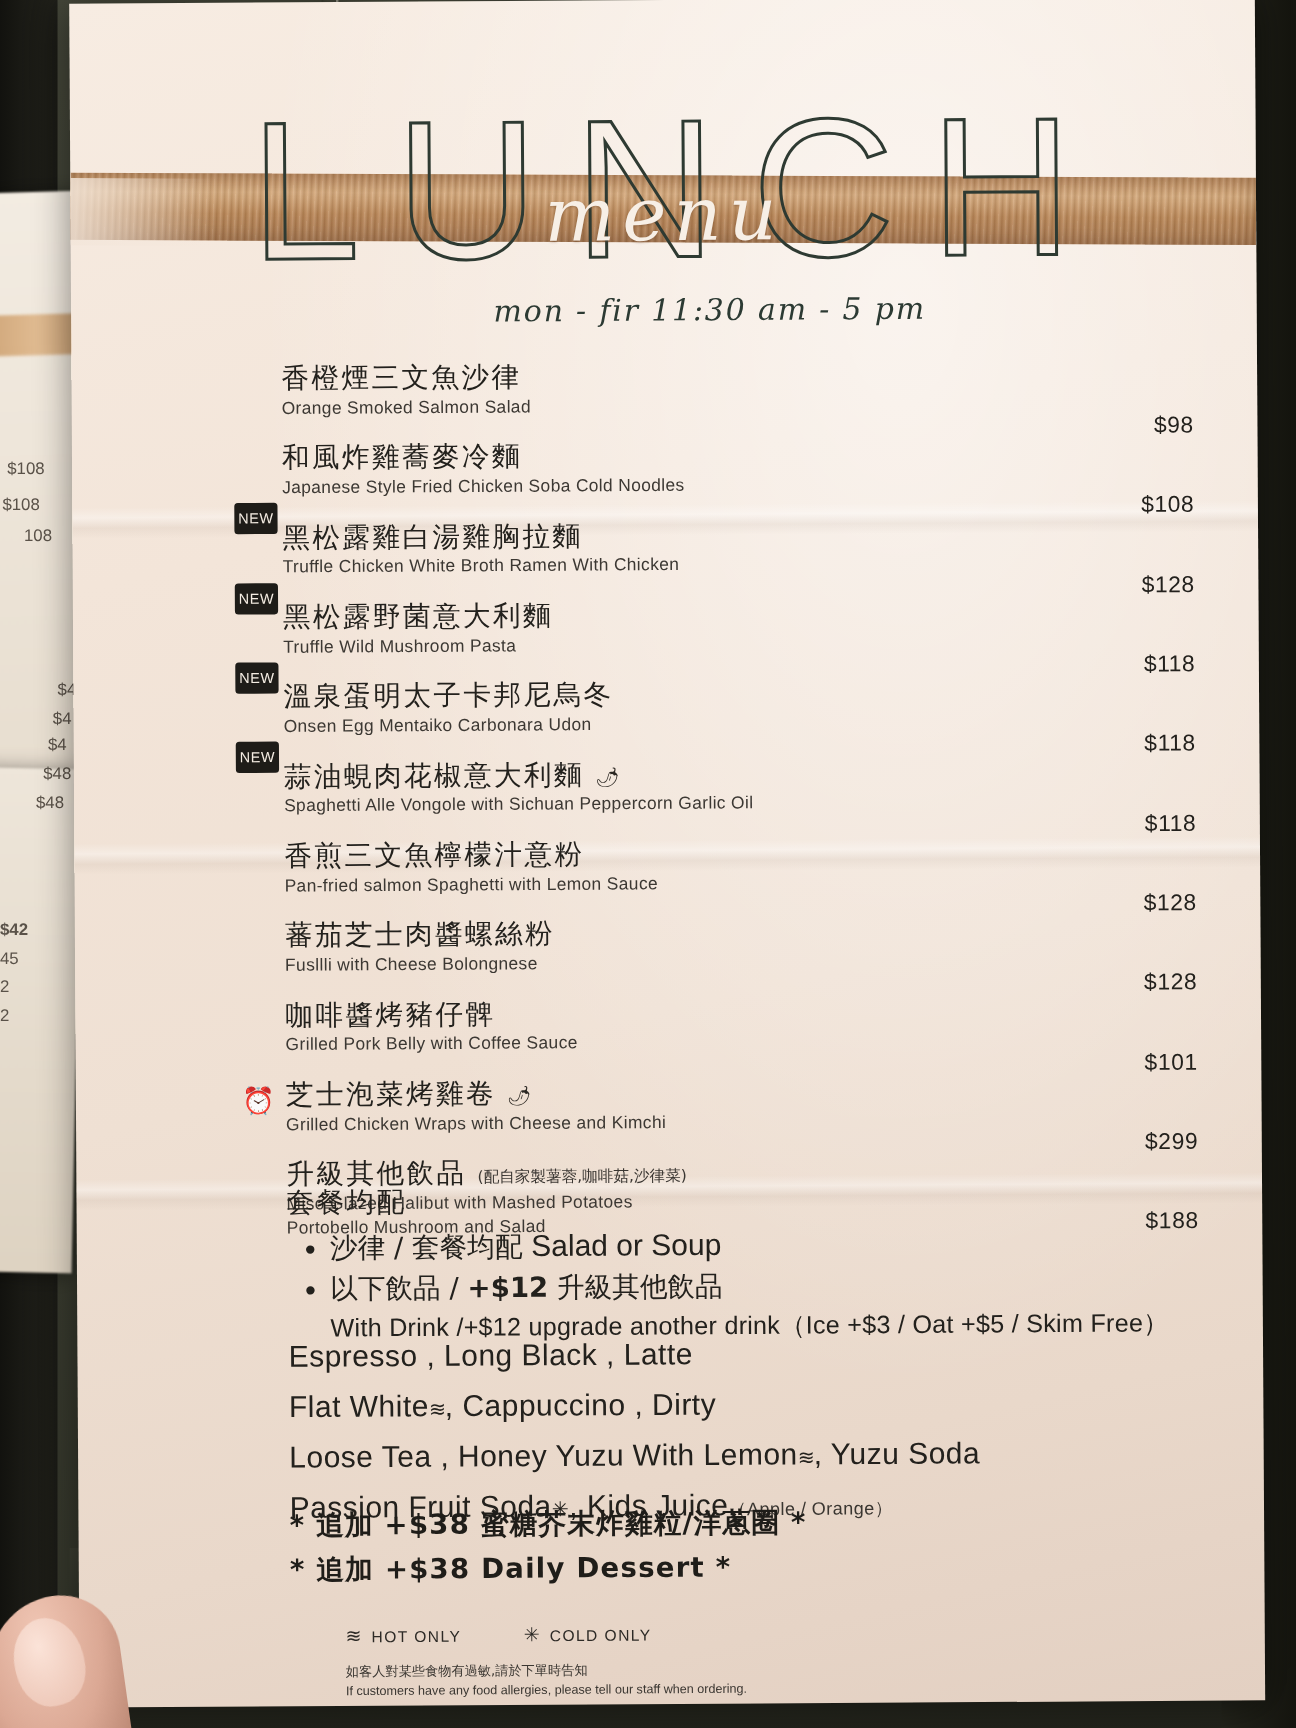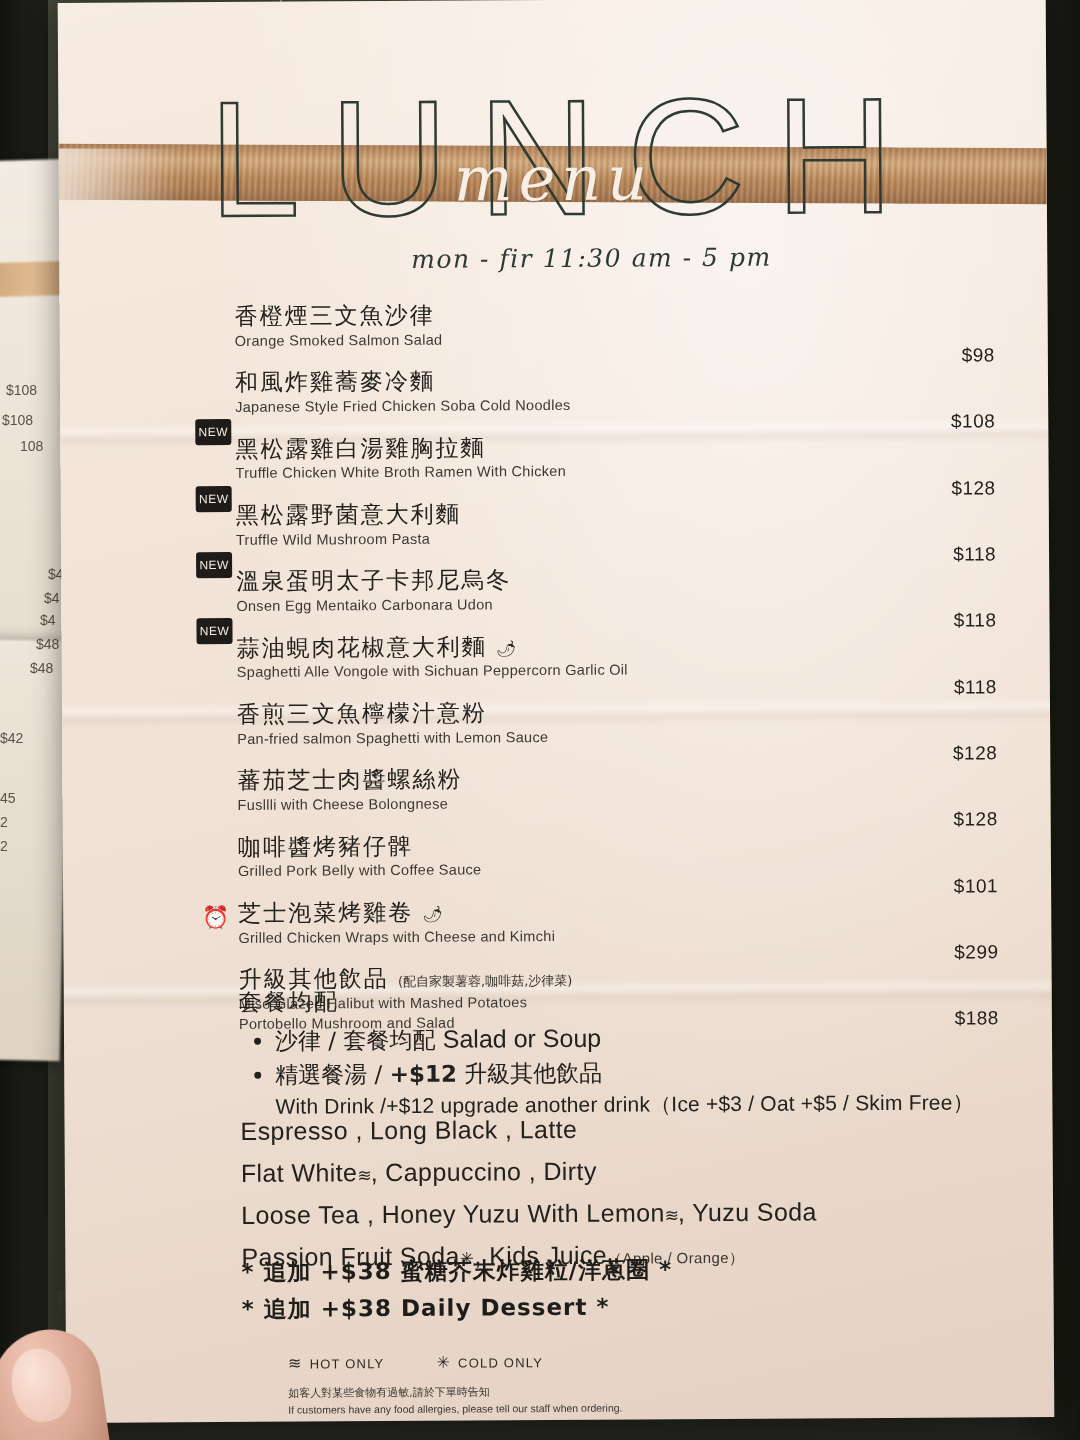--- a/index.html
+++ b/index.html
@@ -393,21 +393,21 @@
   <div class="paper-bg-band"></div>
   <div class="paper-bg paper-bg2"></div>
   <div class="bgtext" style="left:6px;  top:382px;">$108</div>
   <div class="bgtext" style="left:2px;  top:412px;">$108</div>
   <div class="bgtext" style="left:0px;  top:438px;margin-left:20px;">108</div>
   <div class="bgtext" style="left:48px; top:566px;">$4</div>
   <div class="bgtext" style="left:44px; top:590px;">$4</div>
   <div class="bgtext" style="left:40px; top:612px;">$4</div>
   <div class="bgtext" style="left:36px; top:636px;">$48</div>
   <div class="bgtext" style="left:30px; top:660px;">$48</div>
-  <div class="bgtext" style="left:0px;  top:730px;">$42</div>
+  <div class="bgtext" style="left:0px;  top:766px;font-weight:bold;">$42</div>
   <div class="bgtext" style="left:0px;  top:790px;">45</div>
   <div class="bgtext" style="left:0px;  top:814px;">2</div>
   <div class="bgtext" style="left:0px;  top:838px;">2</div>
 
   <div class="menu">
 
     <div class="paper-crease" style="top:420px;"></div>
     <div class="paper-crease" style="top:700px;"></div>
     <div class="paper-crease" style="top:980px;"></div>
 
@@ -504,21 +504,21 @@
     </div>
 
     <div class="set">
       <div class="set-title">套餐均配</div>
       <ul>
         <li>
           <span>沙律 / 套餐均配</span>
           <span class="big">Salad or Soup</span>
         </li>
         <li>
-          <span>精選餐湯 /</span>
+          <span>以下飲品 /</span>
           <span class="bold">+$12</span>
           <span>升級其他飲品</span>
         </li>
       </ul>
       <div class="set-sub">With Drink /+$12 upgrade another drink（Ice +$3 / Oat +$5 / Skim Free）</div>
     </div>
 
     <div class="drinks">
       <div class="drink-line">Espresso , Long Black , Latte</div>
       <div class="drink-line">

